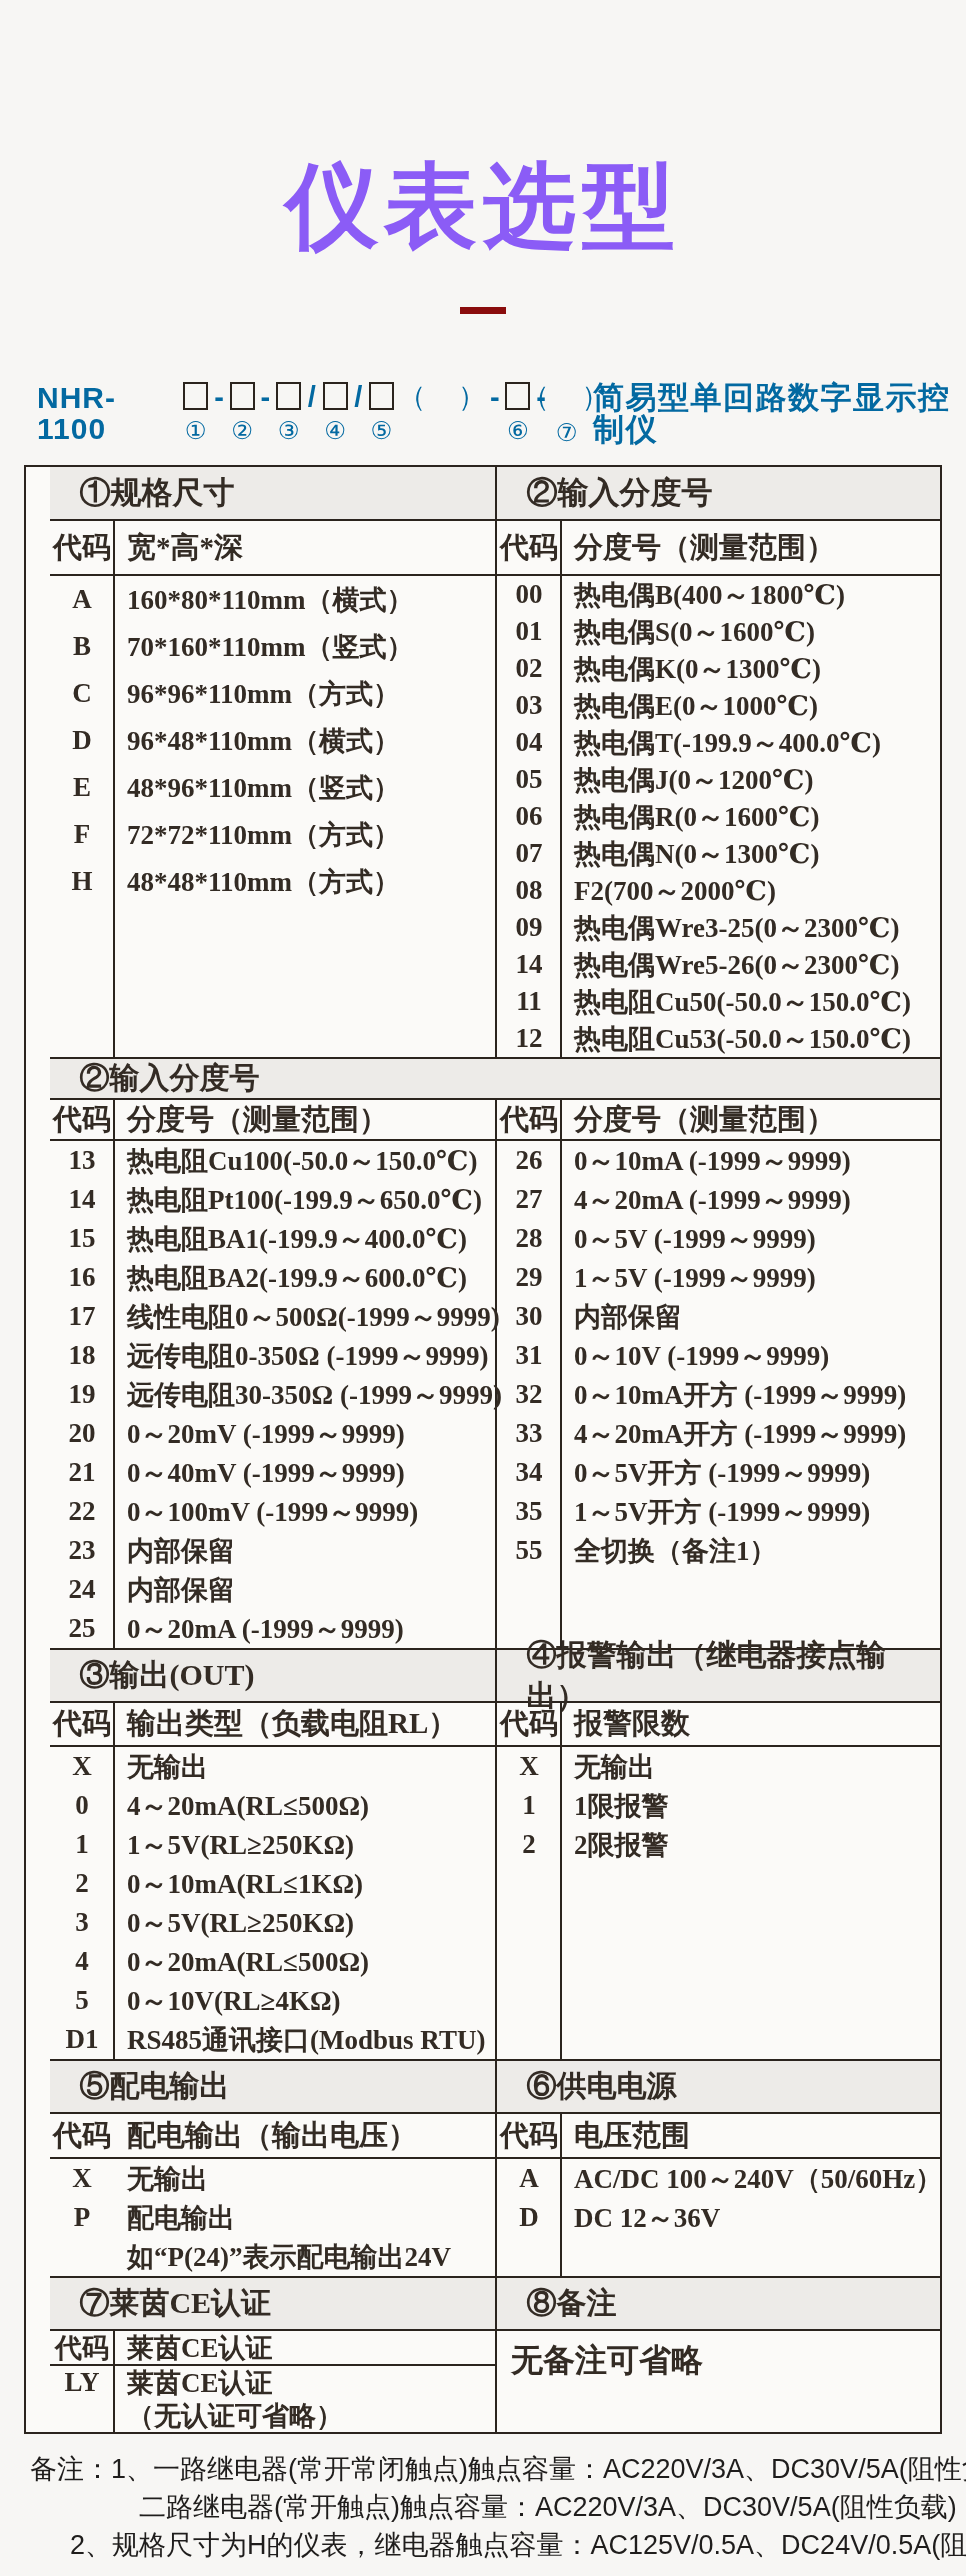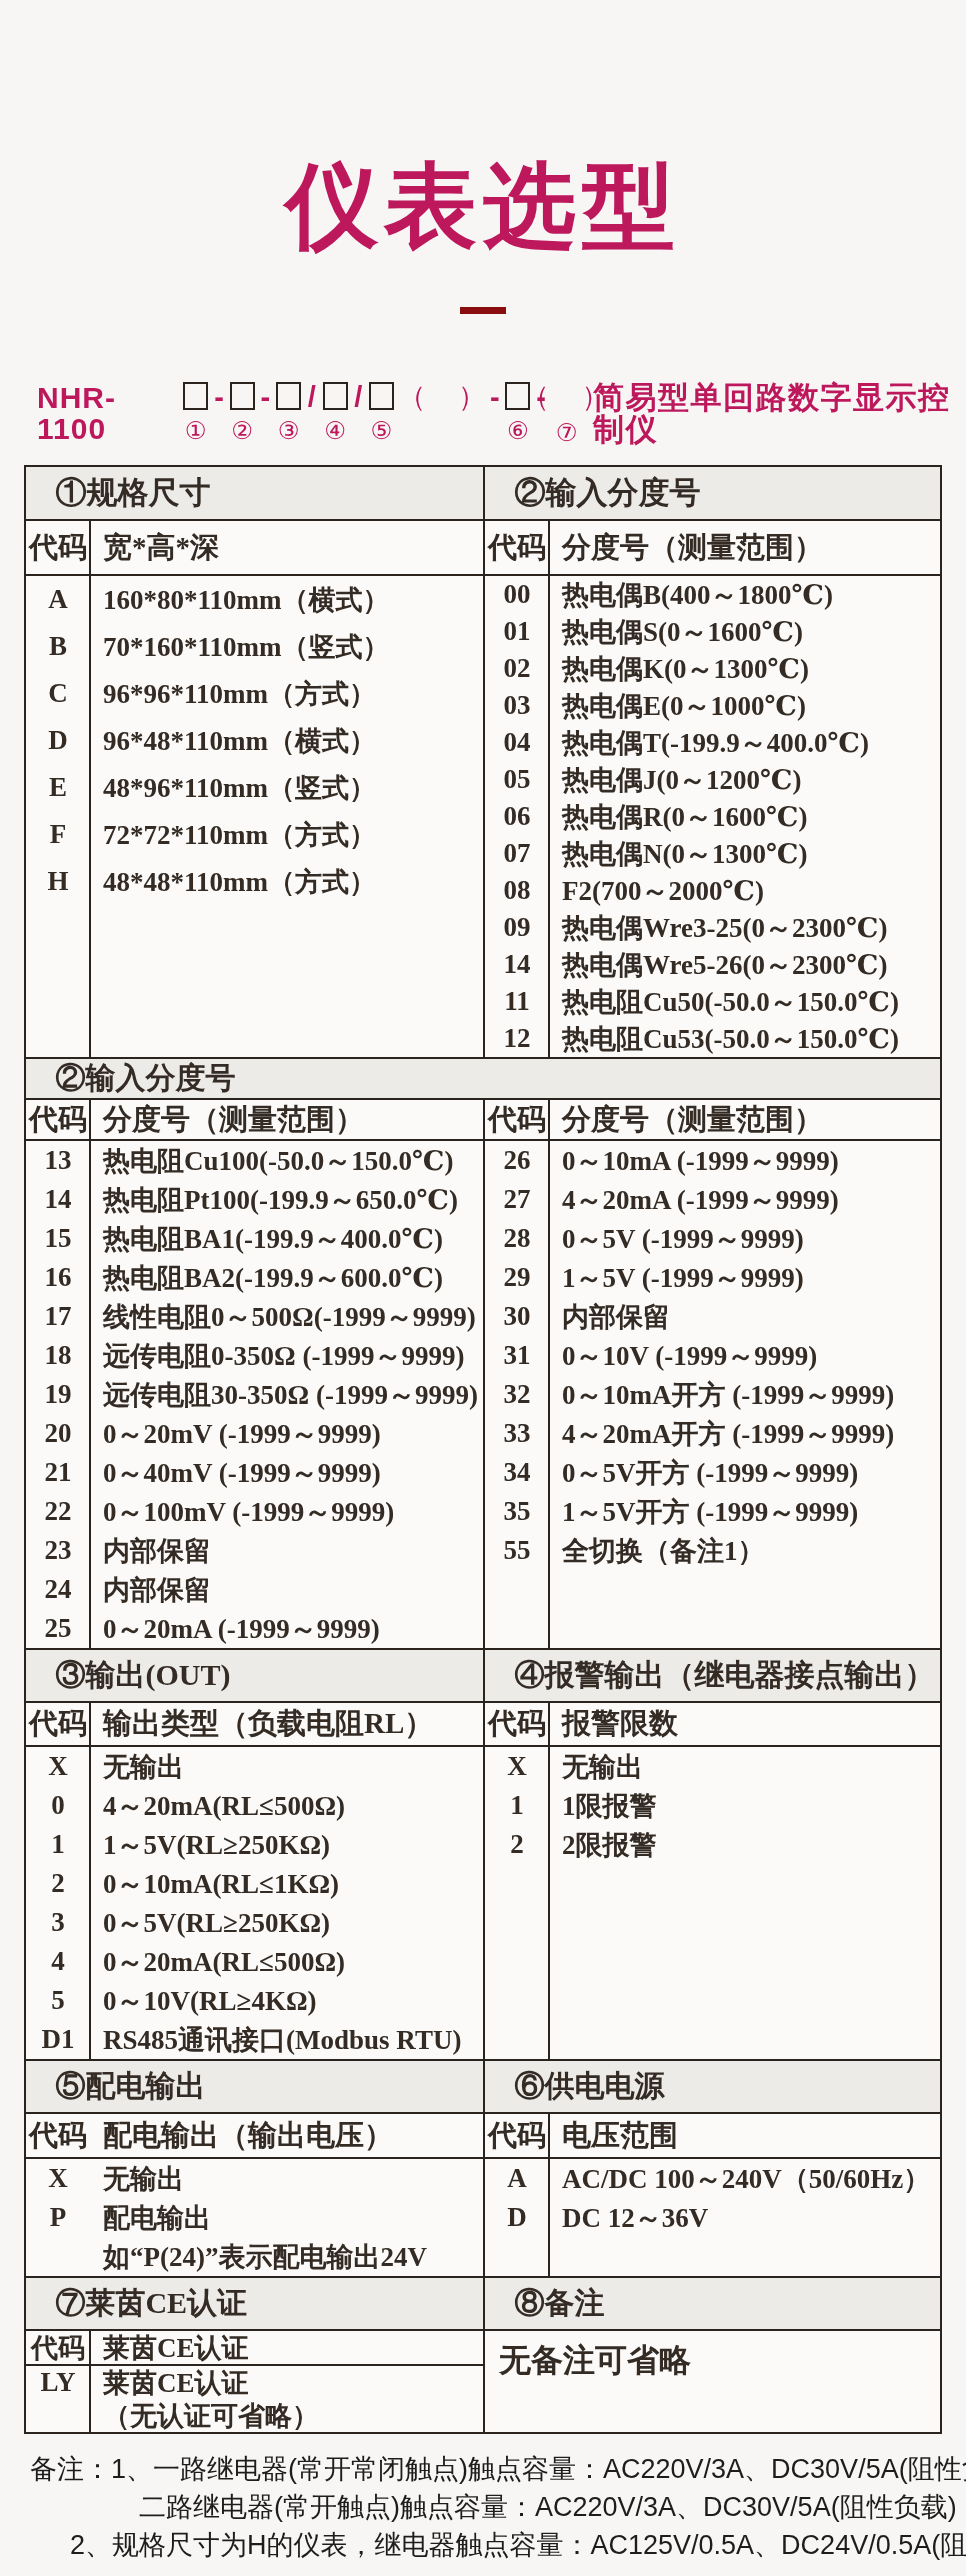--- a/index.html
+++ b/index.html
@@ -6,39 +6,39 @@
   html,body { width:966px; }
   body {
     height:2576px; overflow:hidden;
     background:#f7f6f4; color:#332b24;
     font-family:"Liberation Serif","DejaVu Serif",serif;
   }
   
   .title {
     padding-top:144px; text-align:center;
     font-family:"Liberation Sans","DejaVu Sans",sans-serif;
-    font-weight:bold; font-size:93px; letter-spacing:5.9px; color:#be185d;
+    font-weight:bold; font-size:93px; letter-spacing:5.9px; color:#8b5cf6;
   }
   .accent-dash { width:46px; height:6.8px; background:#8a0c0c; margin:37px auto 0; }
   
   .model-line {
     margin:68px 0 0 37px; display:flex; align-items:flex-start;
-    font-family:"Liberation Sans","DejaVu Sans",sans-serif; color:#be185d;
+    font-family:"Liberation Sans","DejaVu Sans",sans-serif; color:#0369a1;
   }
   .model-prefix { font-size:30px; line-height:31px; font-weight:bold; letter-spacing:1px; margin-right:11.7px; }
   .slot { display:flex; flex-direction:column; align-items:center; width:37px; }
   .slot .box { width:25px; height:28px; border:2.9px solid #2b241e; background:transparent; }
   .slot .circ { margin-top:8.8px; font-size:24.4px; line-height:24.4px; font-family:"Liberation Serif",serif; }
   .msep { font-size:29px; line-height:30px; width:15.6px; text-align:center; font-weight:bold; }
   .mparen { font-size:28px; line-height:30px; letter-spacing:2px; }
   .model-desc { font-size:31px; line-height:32px; font-weight:bold; letter-spacing:1.5px; margin-left:7.8px; }
   
   .sel-table {
     margin:19.5px 24.4px 0 24.4px; width:918px;
-    border:2.9px solid #2b241e; background:#fbfaf8;
+    border:2.9px solid #2b241e; background:#fbfaf8;padding-left:24px;
   }
   .block { border-top:2.9px solid #2b241e; }
   .block:first-child { border-top:none; }
   .block-row { display:flex; align-items:stretch; }
   .half { width:50%; display:flex; flex-direction:column; }
   .half.rgt { border-left:2.9px solid #2b241e; }
   .band {
     background:#edebe8; border-bottom:2.9px solid #2b241e;
     display:flex; align-items:center; padding-left:29px;
     font-weight:bold; font-size:31px; height:54px;

